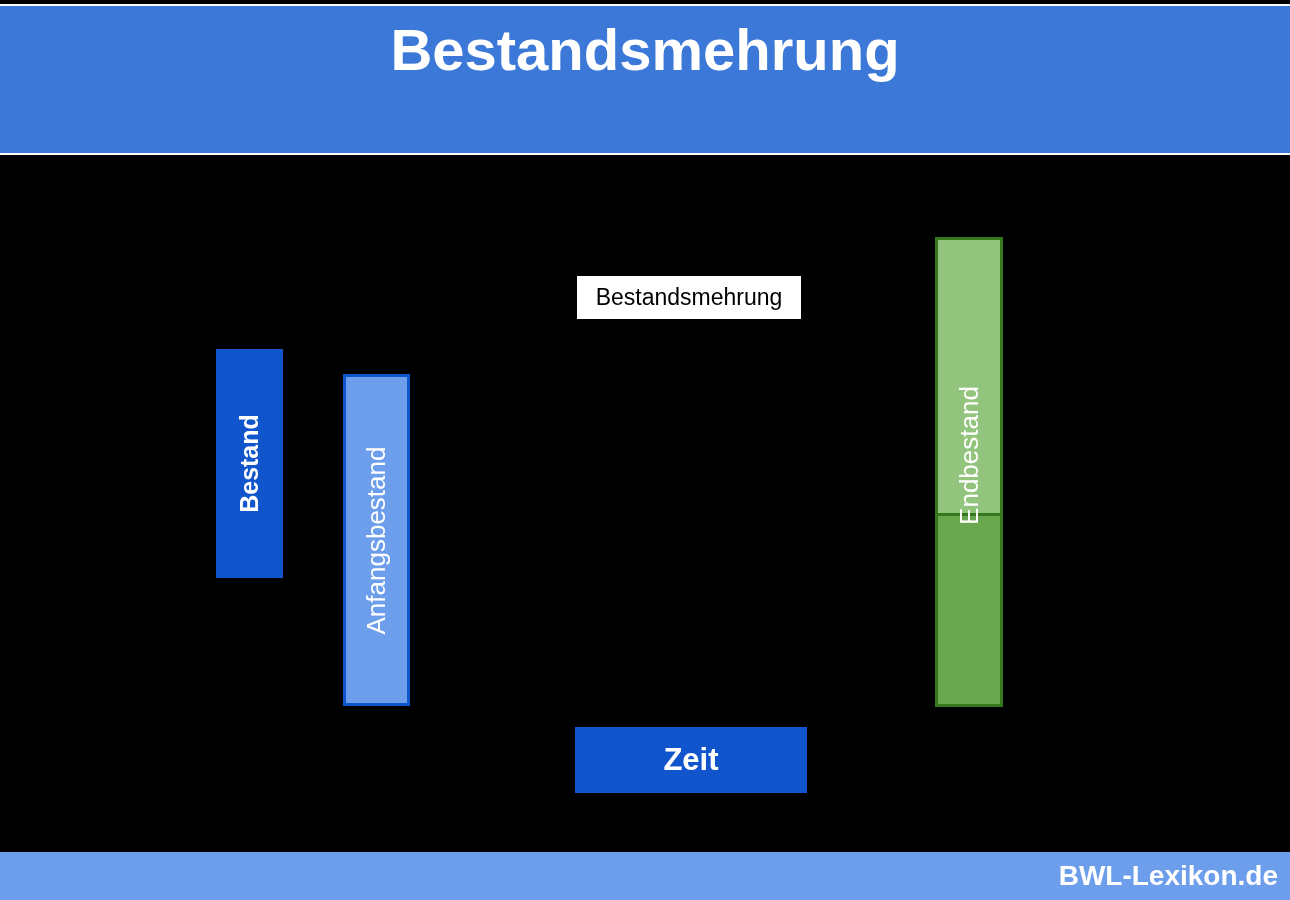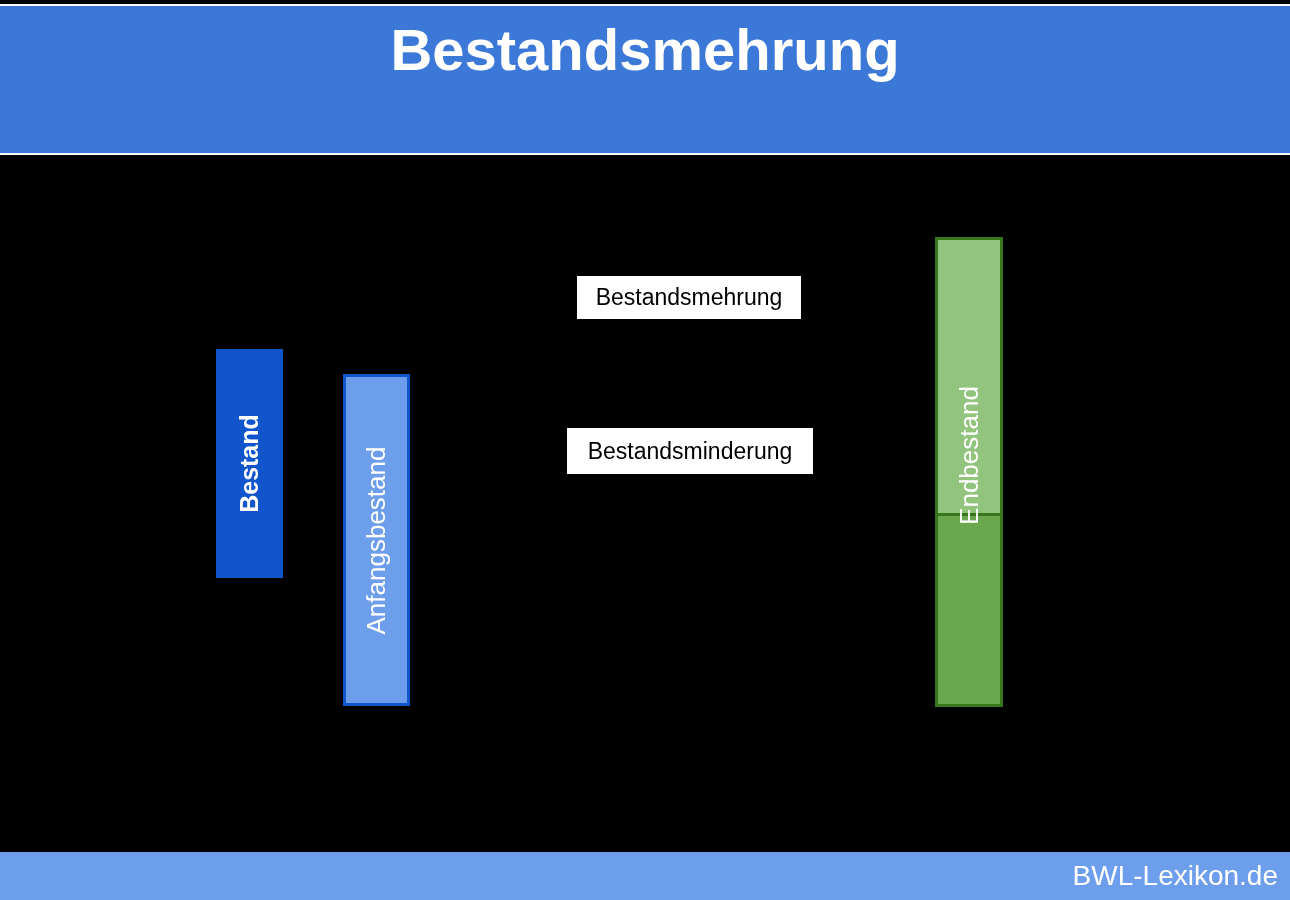--- a/index.html
+++ b/index.html
@@ -104,21 +104,21 @@
   }
 
   
   .footer {
     position:absolute; left:0; top:852px; width:1290px; height:48px;
     background:#6D9EEB;
     color:#ffffff;
     display:flex; align-items:center; justify-content:flex-end;
     box-sizing:border-box;
     padding-right:12px;
-    font-size:28px; font-weight:normal;
+    font-size:28px; font-weight:bold;
   }
 </style>
 </head>
 <body>
 
 <div class="canvas">
 
   <div class="header">
     <div class="title">Bestandsmehrung</div>
   </div>
@@ -140,22 +140,22 @@
     <div class="segment-bottom"></div>
     <div class="vwrap">
       <span>Endbestand</span>
     </div>
   </div>
 
   <div class="note note-mehrung">
     <span>Bestandsmehrung</span>
   </div>
 
-  <div class="note note-minderung">
-    <span>Bestandsminderung</span>
+
+  <div class="box-zeit">
+    <span>Zeit</span>
   </div>
-
 
   <div class="footer">
     <span>BWL-Lexikon.de</span>
   </div>
 
 </div>
 
 </body></html>

